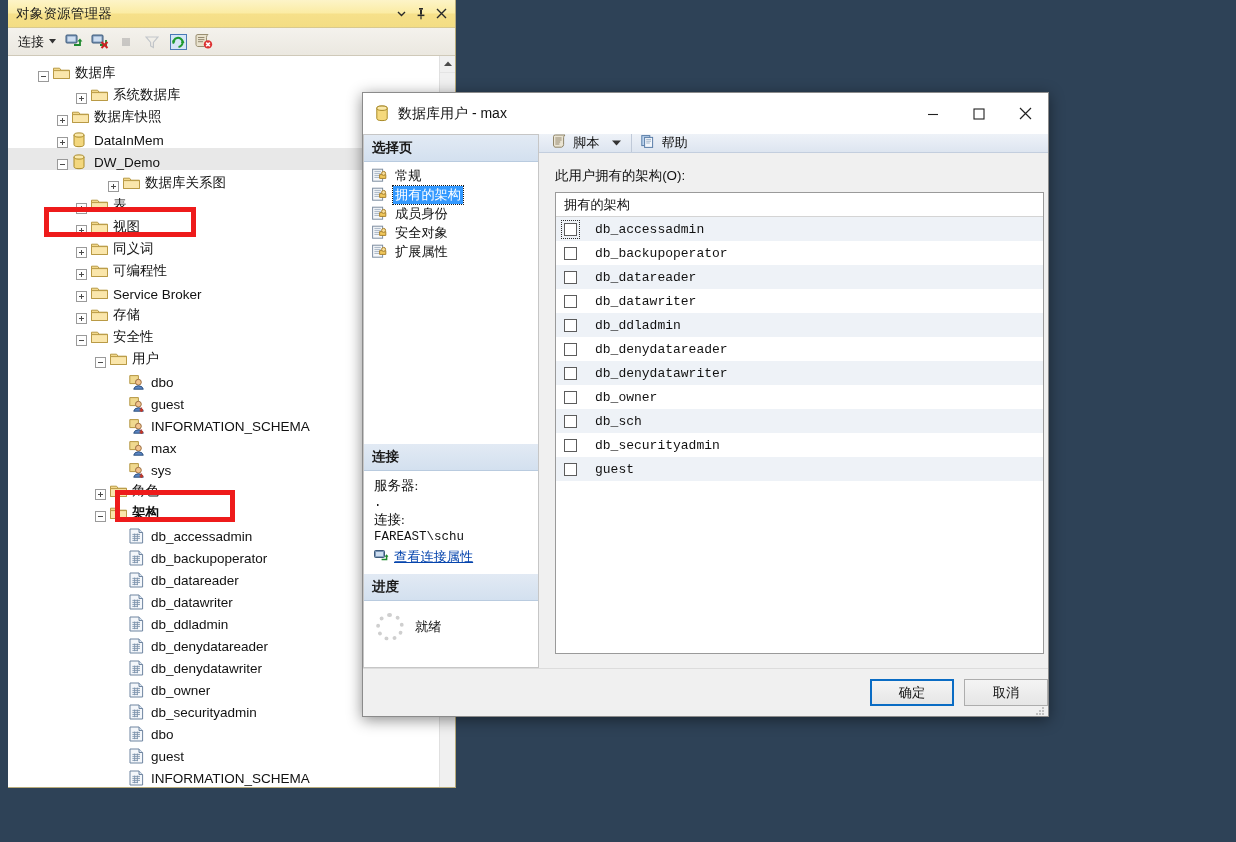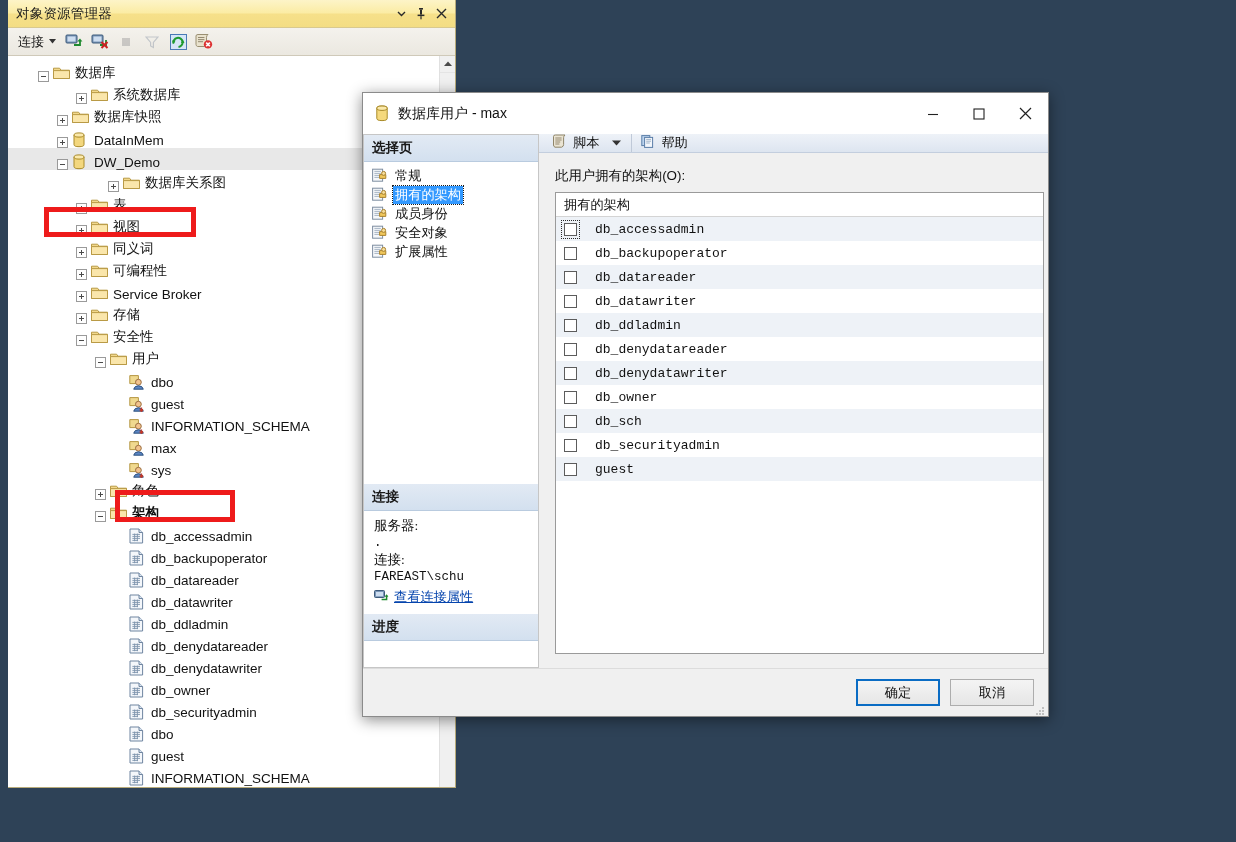--- a/index.html
+++ b/index.html
@@ -202,21 +202,21 @@
   .lb-row .cb {
     width: 13px; height: 13px; flex: none; margin-right: 18px;
     border: 1px solid #5c5c5c; background: #fff;
   }
   .lb-row.focus .cb { outline: 1px dotted #2a2a2a; outline-offset: 2px; }
 
   .dlg-footer {
     height: 48px; flex: none; background: #f0f0f0;
     border-top: 1px solid #dcdcdc;
     display: flex; align-items: center; justify-content: flex-end;
-    padding-right: 14px; gap: 10px; position: relative;
+    gap: 10px; position: relative;
   }
   .fbtn {
     width: 84px; height: 27px; font-size: 13.2px; color: #111;
     background: linear-gradient(to bottom,#f4f4f4 0%, #e6e6e6 100%);
     border: 1px solid #adadad; cursor: pointer;
     display: flex; align-items: center; justify-content: center;
     font-family: "Liberation Sans", sans-serif;
   }
   .fbtn.default { border: 2px solid #0a6cc4; }
   .grip {
@@ -730,20 +730,24 @@
               <rect x="2" y="3" width="7" height="4.2" fill="#cdddf0"></rect>
               <path d="M7.6 10.5 L12.6 10.5 L12.6 6.6" stroke="#1f8a2f" stroke-width="1.5" fill="none"></path>
               <path d="M10.6 7.8 L12.6 5.2 L14.4 7.8 Z" fill="#1f8a2f"></path>
             </svg>
           </span>
           <span>查看连接属性</span>
         </div>
       </div>
 
       <div class="sec-header">进度</div>
+      <div class="prog-body">
+        <div class="spinner"></div>
+        <div class="prog-text">就绪</div>
+      </div>
       <div style="flex:0 0 26px"></div>
     </div>
 
     <div class="dlg-right">
       <div class="script-toolbar">
         <div class="st-item">
           <span>
             <svg width="16" height="15" viewBox="0 0 16 15">
               <path d="M1.5 2.4 Q1.5 1 3.4 1 L13 1 Q11.6 2.1 11.6 3.7 L11.6 10.6 Q11.6 12.5 9.6 13.2 L3 13.2 Q1.5 12.6 1.5 11 Z" fill="#eae4d3" stroke="#8f8569"></path>
               <path d="M3.3 4 L9.6 4 M3.3 6 L9.6 6 M3.3 8 L8.2 8 M3.3 10 L7.4 10" stroke="#85795f" stroke-width="0.85"></path>

